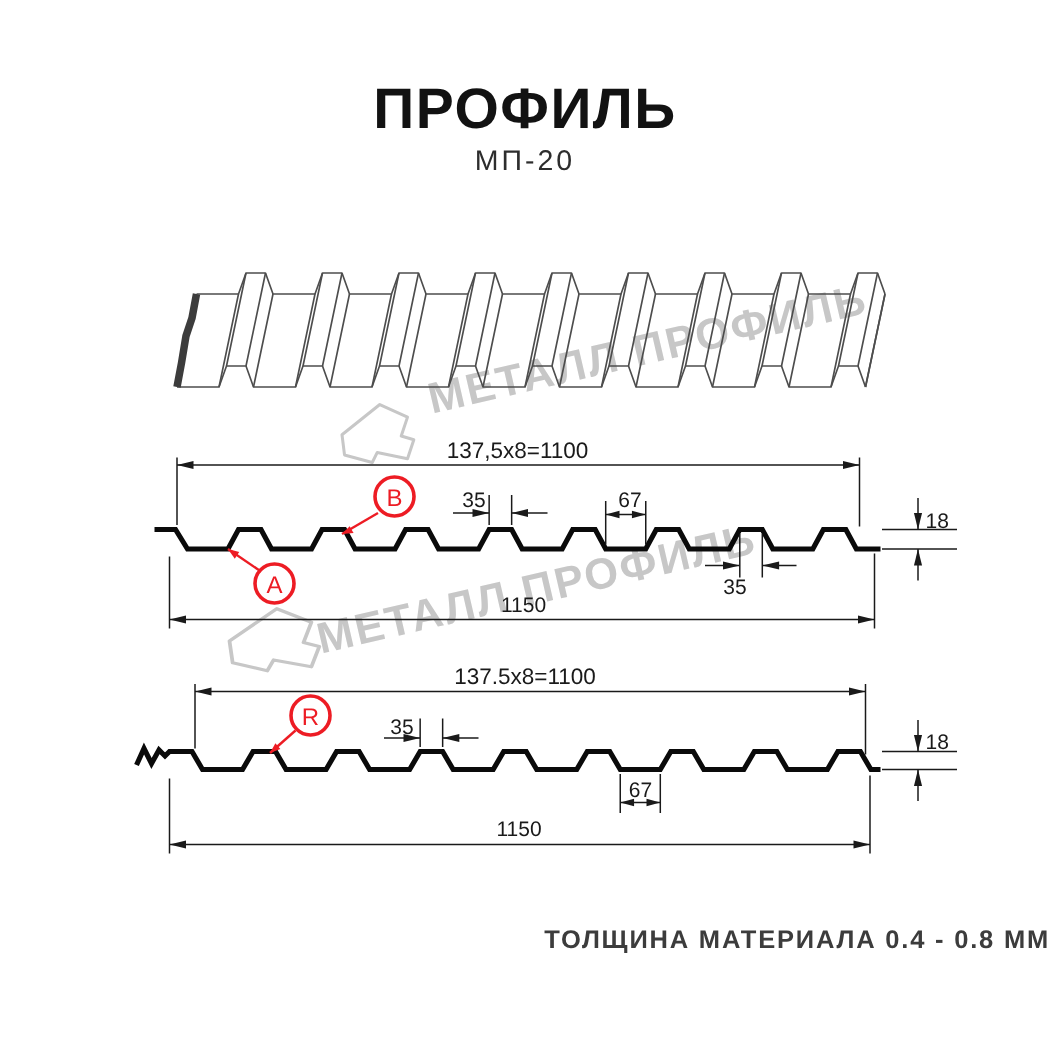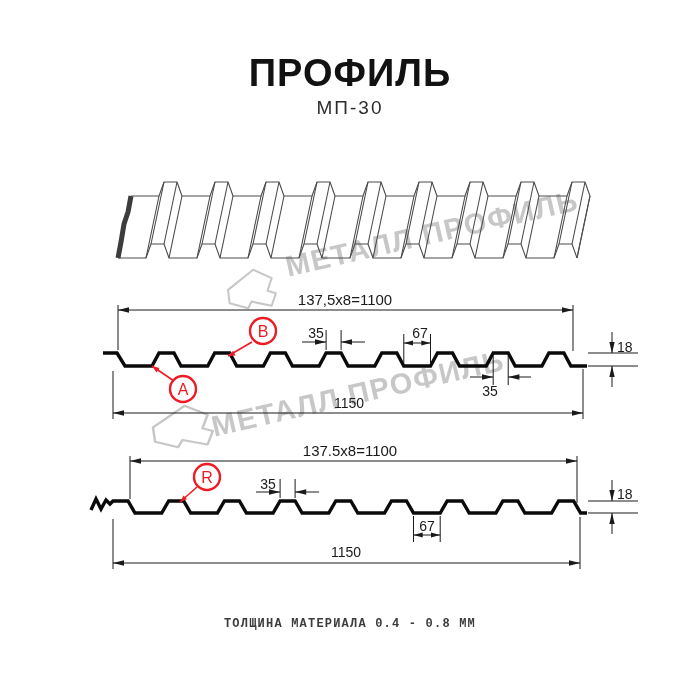--- a/index.html
+++ b/index.html
@@ -2,22 +2,22 @@
 <html><head>
 <meta charset="utf-8">
 <style>
   html,body{margin:0;padding:0;background:#ffffff;}
   body{width:700px;height:700px;position:relative;overflow:hidden;
        font-family:"Liberation Sans",sans-serif;}
   .page-title{position:absolute;left:0;top:52px;width:700px;text-align:center;
       font-size:38px;font-weight:800;letter-spacing:1px;color:#121212;}
   .page-subtitle{position:absolute;left:0;top:97px;width:700px;text-align:center;
       font-size:19px;font-weight:400;letter-spacing:2px;color:#2d2d2d;}
-  .footer-note{position:absolute;left:0;top:617px;width:700px;text-align:center;
-      font-size:12px;font-weight:700;letter-spacing:1.2px;color:#3c3c3c;font-family:Liberation Mono, monospace;}
+  .footer-note{position:absolute;left:0;top:617px;width:700px;text-align:right;
+      font-size:17px;font-weight:700;letter-spacing:1.2px;color:#3c3c3c;}
   .watermark{position:absolute;white-space:nowrap;font-size:29px;font-weight:700;
       letter-spacing:1.5px;color:#c7c7c7;transform-origin:0 50%;line-height:30px;}
   .wm1{left:286px;top:252px;transform:rotate(-13deg);}
   .wm2{left:212px;top:412px;transform:rotate(-13deg);}
   svg{position:absolute;left:0;top:0;}
   svg text{font-family:"Liberation Sans",sans-serif;fill:#1a1a1a;}
   .dim-text{font-size:14px;}
   .dim-text-lg{font-size:15px;}
   .thin{stroke:#1a1a1a;stroke-width:1;fill:none;}
   .thick{stroke:#0a0a0a;stroke-width:3.4;fill:none;stroke-linejoin:miter;}
@@ -191,14 +191,14 @@
     <g>
       <line class="redline" x1="180" y1="502" x2="197" y2="487"></line>
       <polygon class="redfill" points="180,502 183.6,495.5 186.9,499.3"></polygon>
       <circle class="red" cx="207" cy="477" r="13"></circle>
       <text class="redletter" x="207" y="483" text-anchor="middle" font-family="Liberation Serif, serif">R</text>
     </g>
   </g>
 </svg>
 
 <div class="page-title">ПРОФИЛЬ</div>
-<div class="page-subtitle">МП-30</div>
+<div class="page-subtitle">МП-20</div>
 <div class="footer-note">ТОЛЩИНА МАТЕРИАЛА 0.4 - 0.8 ММ</div>
 
 </body></html>

